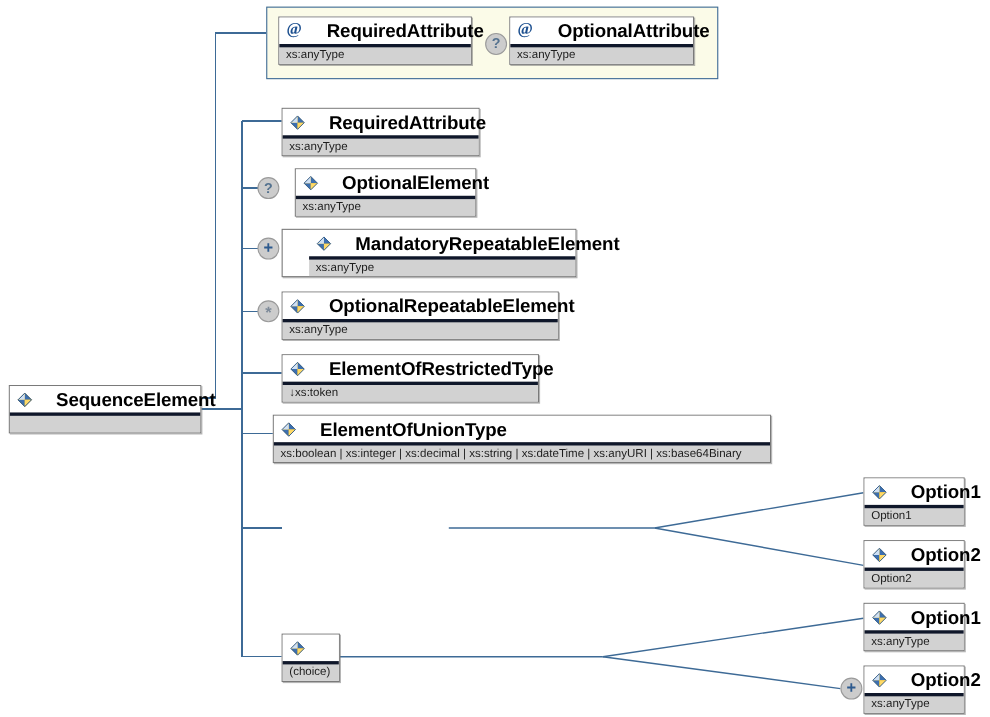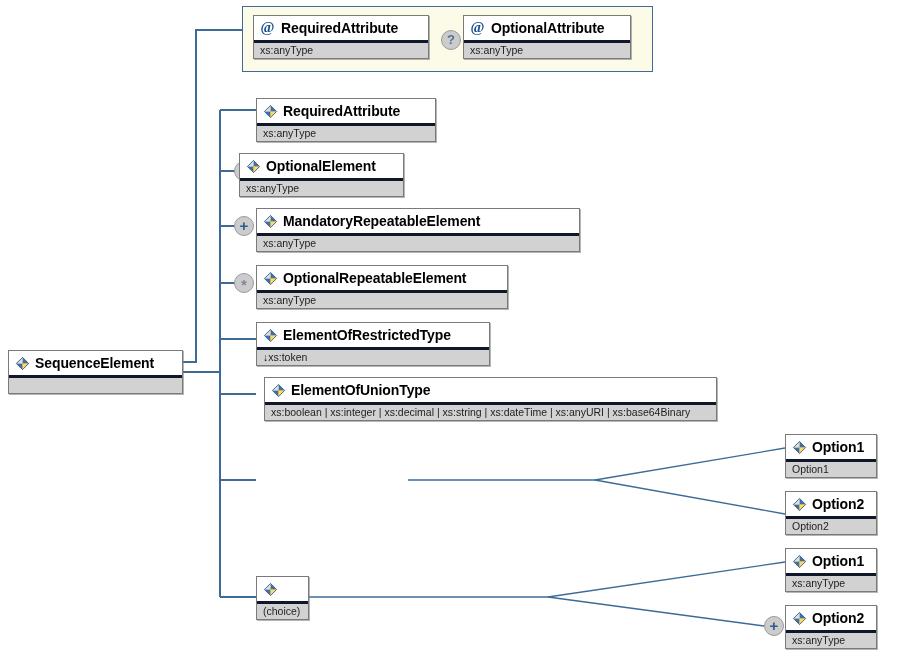--- a/index.html
+++ b/index.html
@@ -39,25 +39,26 @@
   .node .hdr {
     box-sizing: border-box;
     height: 24px;
     background: #ffffff;
     display: flex;
     align-items: center;
     padding: 0 7px 0 6px;
     white-space: nowrap;
   }
   .node .hdr .label {
-    font-size: 14px;
+    font-size: 17px;
     font-weight: bold;
     color: #000000;
     letter-spacing: -0.1px;
     line-height: 13px;
+    margin-left: 16px;
   }
   .node .typ {
     box-sizing: border-box;
     height: 18px;
     background: #d2d2d2;
     border-top: 3px solid #0f172a;
     display: flex;
     align-items: center;
     padding: 0 6px;
     white-space: nowrap;
@@ -214,41 +215,41 @@
         </svg>
       </span>
       <span class="label">RequiredAttribute</span>
     </div>
     <div class="typ">
       <span class="ttext">xs:anyType</span>
     </div>
   </div>
 
   <div class="badge qmark" style="left:234px; top:161px;">?</div>
-  <div class="node" style="left:239px; top:153px; width:165px;">
+  <div class="node" style="left:268px; top:153px; width:165px;">
     <div class="hdr">
       <span class="ico">
         <svg width="15" height="15" viewBox="0 0 16 16">
           <polygon points="8,1.5 14.5,8 8,14.5 1.5,8" fill="#f2b705"></polygon>
           <polygon points="8,1.5 14.5,8 8,8" fill="#3c6fb0"></polygon>
           <polygon points="1.5,8 8,8 8,14.5" fill="#3c6fb0"></polygon>
           <polygon points="8,1.5 8,8 1.5,8" fill="#cfe0f4"></polygon>
           <polygon points="8,8 14.5,8 8,14.5" fill="#ffd966"></polygon>
           <polygon points="8,1.5 14.5,8 8,14.5 1.5,8" fill="none" stroke="#2d5a8e" stroke-width="0.9"></polygon>
         </svg>
       </span>
       <span class="label">OptionalElement</span>
     </div>
     <div class="typ">
       <span class="ttext">xs:anyType</span>
     </div>
   </div>
 
   <div class="badge plus" style="left:234px; top:216px;">+</div>
-  <div class="node" style="left:256px; top:208px; width:324px;">
+  <div class="node" style="left:256px; top:208px; width:268px;padding-left:24px;">
     <div class="hdr">
       <span class="ico">
         <svg width="15" height="15" viewBox="0 0 16 16">
           <polygon points="8,1.5 14.5,8 8,14.5 1.5,8" fill="#f2b705"></polygon>
           <polygon points="8,1.5 14.5,8 8,8" fill="#3c6fb0"></polygon>
           <polygon points="1.5,8 8,8 8,14.5" fill="#3c6fb0"></polygon>
           <polygon points="8,1.5 8,8 1.5,8" fill="#cfe0f4"></polygon>
           <polygon points="8,8 14.5,8 8,14.5" fill="#ffd966"></polygon>
           <polygon points="8,1.5 14.5,8 8,14.5 1.5,8" fill="none" stroke="#2d5a8e" stroke-width="0.9"></polygon>
         </svg>
@@ -292,21 +293,21 @@
           <polygon points="8,1.5 14.5,8 8,14.5 1.5,8" fill="none" stroke="#2d5a8e" stroke-width="0.9"></polygon>
         </svg>
       </span>
       <span class="label">ElementOfRestrictedType</span>
     </div>
     <div class="typ">
       <span class="ttext">↓xs:token</span>
     </div>
   </div>
 
-  <div class="node" style="left:264px; top:377px; width:453px;text-align:right;">
+  <div class="node" style="left:248px; top:377px; width:453px;text-align:right;">
     <div class="hdr">
       <span class="ico">
         <svg width="15" height="15" viewBox="0 0 16 16">
           <polygon points="8,1.5 14.5,8 8,14.5 1.5,8" fill="#f2b705"></polygon>
           <polygon points="8,1.5 14.5,8 8,8" fill="#3c6fb0"></polygon>
           <polygon points="1.5,8 8,8 8,14.5" fill="#3c6fb0"></polygon>
           <polygon points="8,1.5 8,8 1.5,8" fill="#cfe0f4"></polygon>
           <polygon points="8,8 14.5,8 8,14.5" fill="#ffd966"></polygon>
           <polygon points="8,1.5 14.5,8 8,14.5 1.5,8" fill="none" stroke="#2d5a8e" stroke-width="0.9"></polygon>
         </svg>

